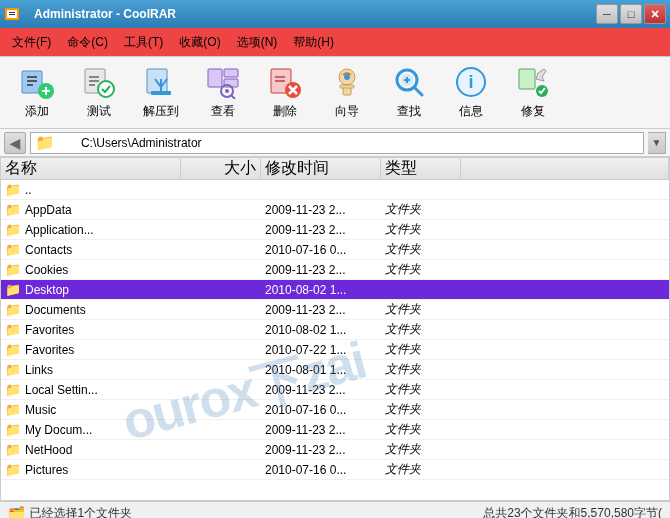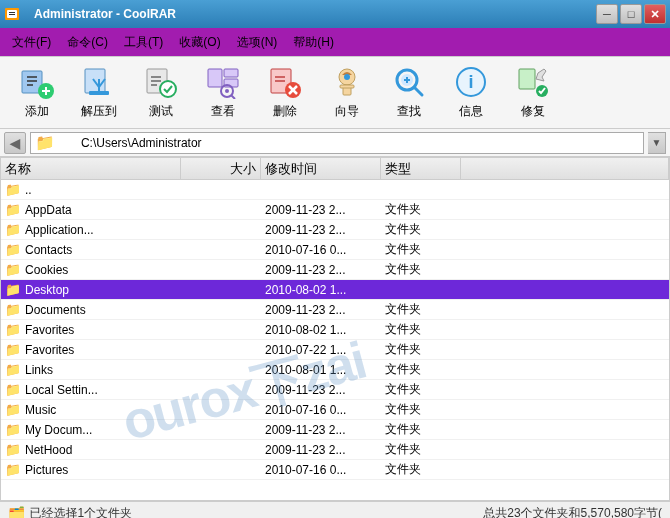--- a/index.html
+++ b/index.html
@@ -50,21 +50,21 @@
       align-items: center;
       justify-content: center;
       font-size: 11px;
       color: #333;
       cursor: pointer;
     }
     .title-btn.close { background: linear-gradient(to bottom, #e06060, #c03030); color: white; }
 
     
     .menu-bar {
-      background: #a21caf;
+      background: #ef4444;
       height: 22px;
       display: flex;
       align-items: center;
       border-bottom: 1px solid #ccc;
       padding: 14px 4px;
     }
     .menu-item {
       padding: 2px 8px;
       cursor: pointer;
       font-size: 12px;
@@ -165,21 +165,21 @@
       background: linear-gradient(to bottom, #f0f0f0, #e0e0e0);
       border-bottom: 1px solid #ccc;
       height: 22px;
       align-items: center;
       position: sticky;
       top: 0;
       z-index: 1;
     }
     .header-col {
       padding: 2px 4px;
-      font-size: 13px;
+      font-size: 16px;
       color: #000;
       border-right: 1px solid #ccc;
       height: 100%;
       display: flex;
       align-items: center;
       cursor: pointer;
     }
     .col-name { width: 180px; }
     .col-size { width: 80px; justify-content: flex-end; }
     .col-date { width: 120px; }
@@ -202,21 +202,21 @@
       white-space: nowrap;
       overflow: hidden;
       text-overflow: ellipsis;
       height: 100%;
       display: flex;
       align-items: center;
     }
     .file-cell-name { width: 180px; gap: 4px; }
     .file-cell-size { width: 80px; justify-content: flex-end; }
     .file-cell-date { width: 120px; }
-    .file-cell-type { width: 80px; }
+    .file-cell-type { width: 80px; font-style: italic; }
     .file-cell-extra { flex: 1; }
 
     
     .folder-icon {
       width: 16px;
       height: 16px;
       display: inline-flex;
       align-items: center;
       justify-content: center;
       font-size: 13px;
@@ -307,46 +307,46 @@
         <line x1="26" y1="22" x2="26" y2="30" stroke="white" stroke-width="2"></line>
         <line x1="22" y1="26" x2="30" y2="26" stroke="white" stroke-width="2"></line>
       </svg>
     </div>
     <span>添加</span>
   </div>
 
   <div class="toolbar-btn">
     <div class="toolbar-icon">
       <svg width="34" height="34" viewBox="0 0 34 34">
-        <rect x="3" y="4" width="20" height="24" rx="1" fill="#c8e0f8" stroke="#5590c0" stroke-width="1"></rect>
-        <path d="M11 14 L17 22 L23 14" fill="none" stroke="#3498db" stroke-width="2"></path>
-        <line x1="17" y1="14" x2="17" y2="28" stroke="#3498db" stroke-width="2"></line>
-        <rect x="7" y="26" width="20" height="4" rx="1" fill="#3498db"></rect>
-      </svg>
-    </div>
-    <span>解压到</span>
-  </div>
-
-  <div class="toolbar-btn">
-    <div class="toolbar-icon">
-      <svg width="34" height="34" viewBox="0 0 34 34">
         <rect x="3" y="4" width="20" height="24" rx="1" fill="#e8e8e8" stroke="#999" stroke-width="1"></rect>
         <line x1="7" y1="12" x2="17" y2="12" stroke="#666" stroke-width="1.5"></line>
         <line x1="7" y1="16" x2="17" y2="16" stroke="#666" stroke-width="1.5"></line>
         <line x1="7" y1="20" x2="13" y2="20" stroke="#666" stroke-width="1.5"></line>
         <circle cx="24" cy="24" r="8" fill="white" stroke="#27ae60" stroke-width="2"></circle>
         <path d="M20 24 L23 27 L28 21" fill="none" stroke="#27ae60" stroke-width="2"></path>
       </svg>
     </div>
     <span>测试</span>
   </div>
 
   <div class="toolbar-btn">
     <div class="toolbar-icon">
       <svg width="34" height="34" viewBox="0 0 34 34">
+        <rect x="3" y="4" width="20" height="24" rx="1" fill="#c8e0f8" stroke="#5590c0" stroke-width="1"></rect>
+        <path d="M11 14 L17 22 L23 14" fill="none" stroke="#3498db" stroke-width="2"></path>
+        <line x1="17" y1="14" x2="17" y2="28" stroke="#3498db" stroke-width="2"></line>
+        <rect x="7" y="26" width="20" height="4" rx="1" fill="#3498db"></rect>
+      </svg>
+    </div>
+    <span>解压到</span>
+  </div>
+
+  <div class="toolbar-btn">
+    <div class="toolbar-icon">
+      <svg width="34" height="34" viewBox="0 0 34 34">
         <rect x="2" y="4" width="14" height="18" rx="1" fill="#d8c8f8" stroke="#8060c0" stroke-width="1"></rect>
         <rect x="18" y="4" width="14" height="8" rx="1" fill="#d8c8f8" stroke="#8060c0" stroke-width="1"></rect>
         <rect x="18" y="14" width="14" height="8" rx="1" fill="#d8c8f8" stroke="#8060c0" stroke-width="1"></rect>
         <circle cx="21" cy="26" r="6" fill="none" stroke="#8060c0" stroke-width="2"></circle>
         <circle cx="21" cy="26" r="2" fill="#8060c0"></circle>
         <line x1="25" y1="30" x2="29" y2="34" stroke="#8060c0" stroke-width="2"></line>
       </svg>
     </div>
     <span>查看</span>
   </div>

